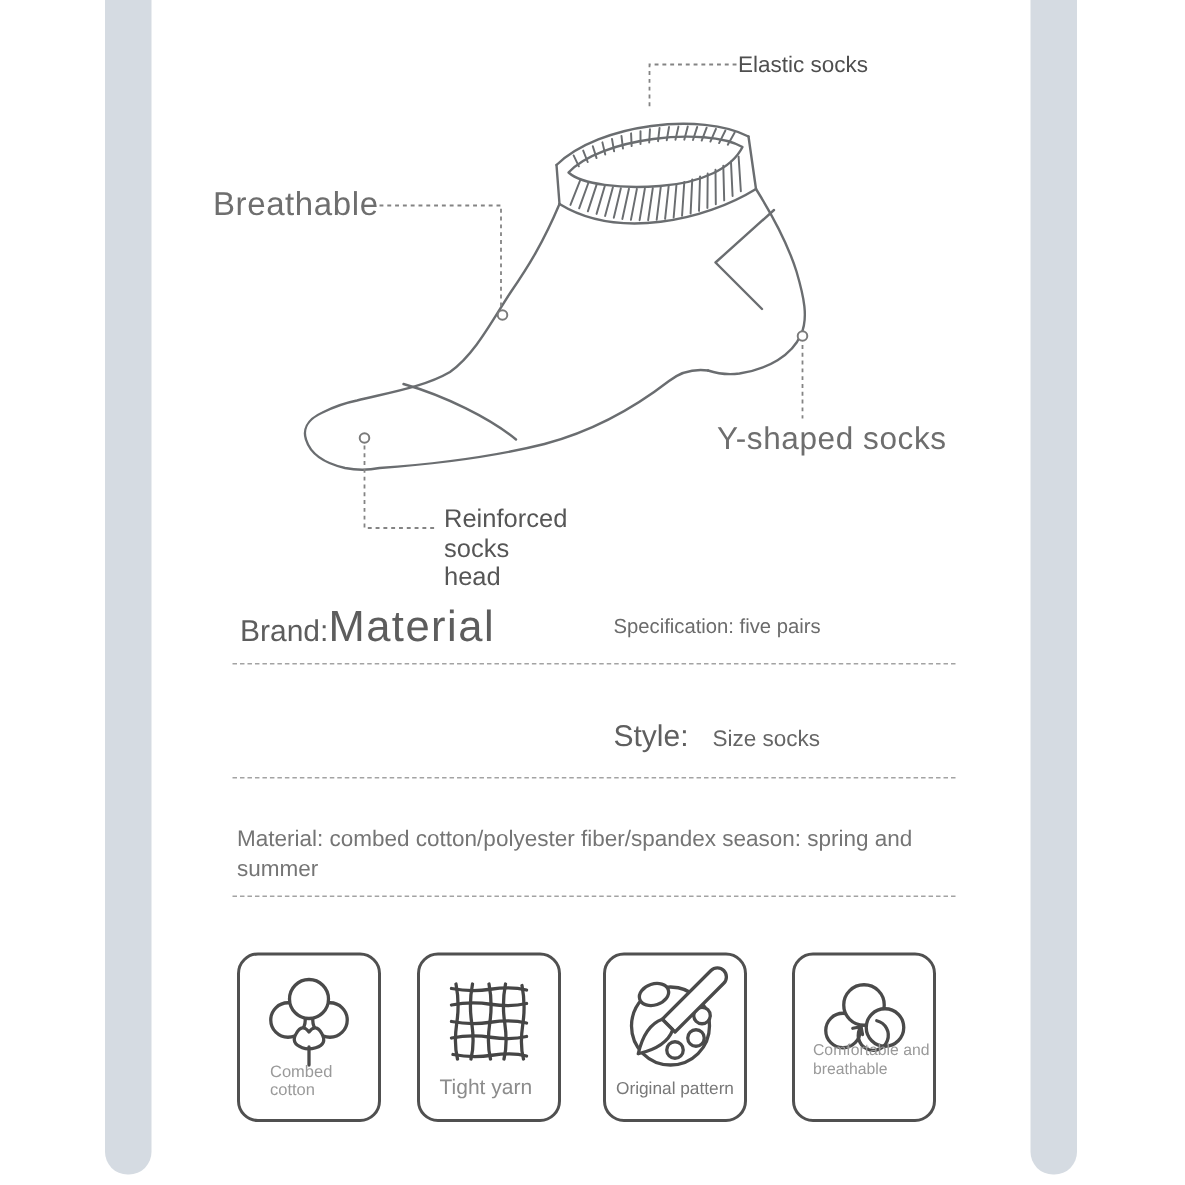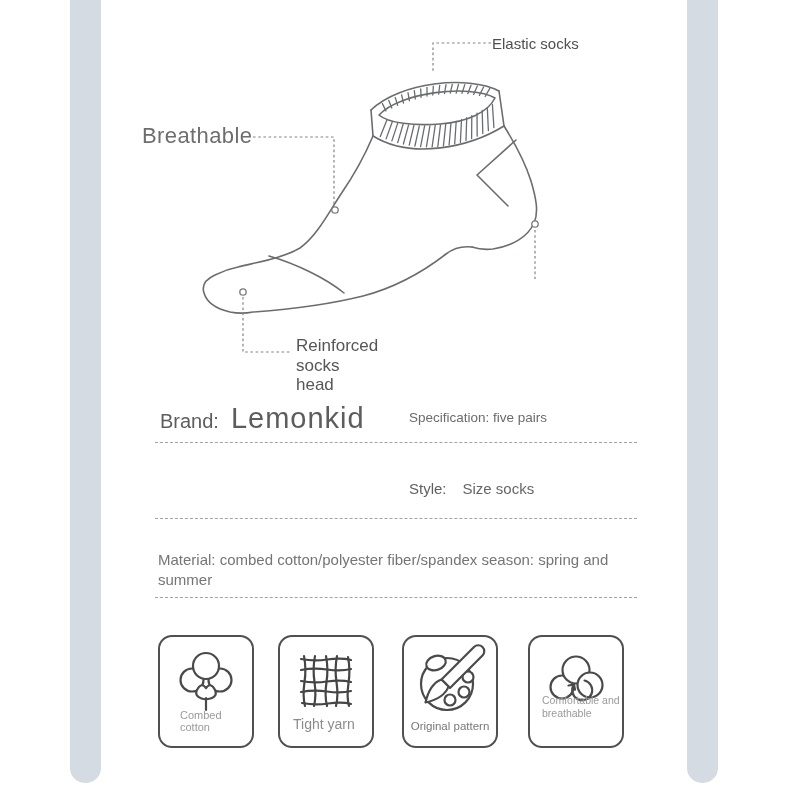--- a/index.html
+++ b/index.html
@@ -10,29 +10,29 @@
   .side-bar.right{left:687px;}
   .abs{position:absolute;}
   
   .lbl{position:absolute;color:#6e6e6e;white-space:nowrap;}
   .lbl-elastic{left:492px;top:35px;font-size:15px;color:#4f4f4f;}
   .lbl-breathable{left:142px;top:123px;font-size:22px;letter-spacing:.4px;}
   .lbl-yshaped{left:478px;top:281px;font-size:21px;letter-spacing:.4px;}
   .lbl-reinforced{left:296px;top:336px;font-size:17px;color:#565656;width:74px;
                   line-height:1.15;white-space:normal;}
   
-  .brand-row{position:absolute;left:160px;top:402px;display:inline-flex;align-items:baseline;gap:12px;color:#5d5d5d;}
+  .brand-row{position:absolute;left:160px;top:402px;display:inline-flex;align-items:baseline;gap:0;color:#5d5d5d;}
   .brand-label{font-size:20px;}
   .brand-value{font-size:29px;letter-spacing:1px;}
   .spec-pairs{position:absolute;left:409px;top:410px;font-size:13.5px;color:#6b6b6b;}
   .divider{position:absolute;left:155px;width:482px;border-top:1px dashed #a3a3a3;height:0;}
   .d1{top:442px;} .d2{top:518px;} .d3{top:597px;}
   .size-row{position:absolute;left:156px;top:484px;font-size:21px;color:#5f5f5f;}
   .style-row{position:absolute;left:409px;top:480px;display:inline-flex;align-items:baseline;gap:16px;color:#5f5f5f;}
-  .style-label{font-size:15px;}
+  .style-label{font-size:20px;}
   .style-value{font-size:15px;color:#666;}
   .material{position:absolute;left:158px;top:550px;width:460px;font-size:15px;line-height:20px;color:#757575;}
   
   .card{position:absolute;top:635px;width:96px;height:113px;border:2px solid #505050;
         border-radius:14px;box-sizing:border-box;background:#fff;}
   .c1{left:158px;} .c2{left:278px;} .c3{left:402px;} .c4{left:528px;}
   .card-icon{position:absolute;left:50%;transform:translateX(-50%);}
   .i1{top:12px;} .i2{top:16px;} .i3{top:6px;} .i4{top:16px;}
   .card-label{position:absolute;color:#9a9a9a;}
   .t1{left:20px;bottom:12px;font-size:11px;width:50px;line-height:1.15;}
@@ -123,25 +123,26 @@
 
     <g fill="#ffffff" stroke="#7a7a7a" stroke-width="1.3">
       <circle cx="335" cy="210" r="3.2"></circle>
       <circle cx="535" cy="224" r="3.2"></circle>
       <circle cx="243" cy="292" r="3.2"></circle>
     </g>
   </svg>
 
   <div class="lbl lbl-elastic">Elastic socks</div>
   <div class="lbl lbl-breathable">Breathable</div>
+  <div class="lbl lbl-yshaped">Y-shaped socks</div>
   <div class="lbl lbl-reinforced">Reinforced socks head</div>
 
   <div class="brand-row">
     <span class="brand-label">Brand:</span>
-    <span class="brand-value">Lemonkid</span>
+    <span class="brand-value">Material</span>
   </div>
   <div class="spec-pairs">Specification: five pairs</div>
   <div class="divider d1"></div>
 
   <div class="style-row">
     <span class="style-label">Style:</span>
     <span class="style-value">Size socks</span>
   </div>
   <div class="divider d2"></div>
 

